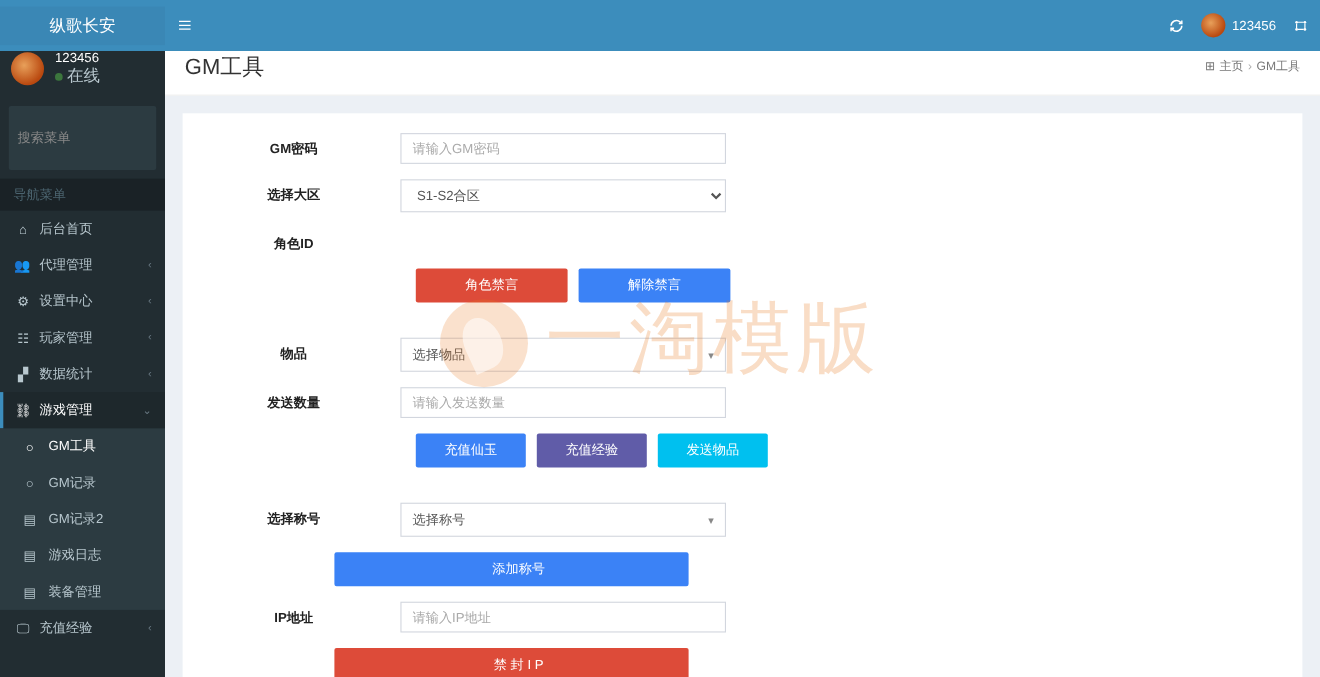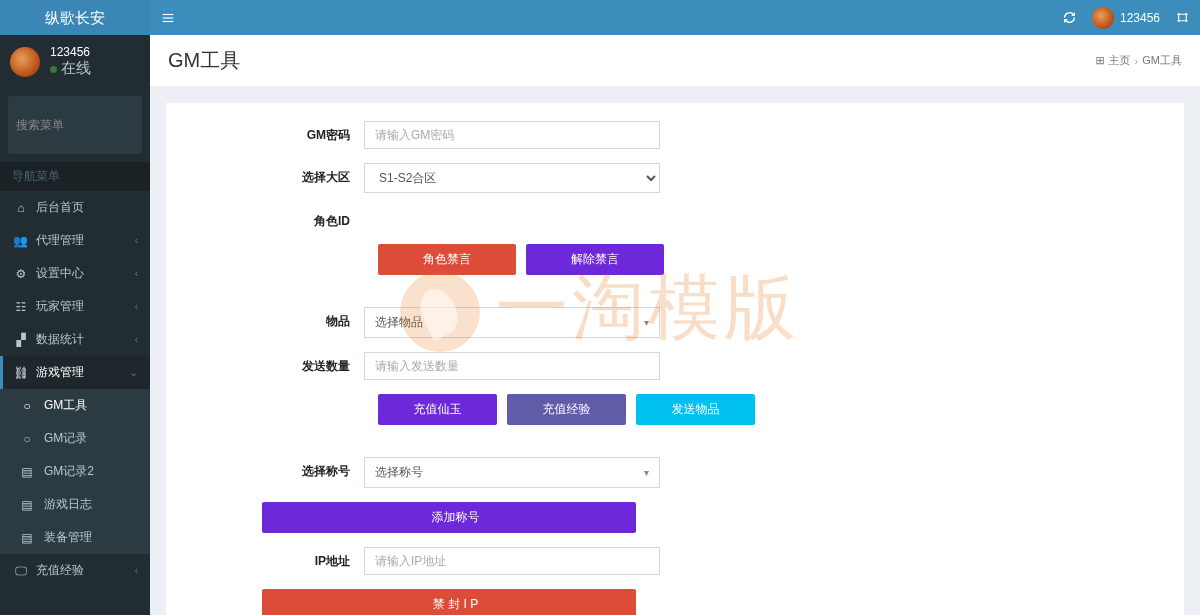--- a/index.html
+++ b/index.html
@@ -1,18 +1,18 @@
 <!DOCTYPE html>
 <html><head>
 <meta charset="utf-8">
 <style>
 * { margin: 0; padding: 0; box-sizing: border-box; font-family: "Microsoft YaHei", Arial, sans-serif; }
 body { background: #ecf0f5; font-size: 13px; color: #333; }
 
-.top-header { position: fixed; top: 0; left: 0; right: 0; height: 35px; background: #3c8dbc; display: flex; align-items: center; z-index: 1000; }
+.top-header { position: fixed; top: 0; left: 0; right: 0; height: 46px; background: #3c8dbc; display: flex; align-items: center; z-index: 1000; }
 .logo { width: 150px; text-align: center; color: #fff; font-size: 15px; line-height: 35px; background: #3a87b5; }
 .toggler { width: 35px; height: 35px; display: flex; align-items: center; justify-content: center; color: #fff; cursor: pointer; }
 .header-right { margin-left: auto; display: flex; align-items: center; padding-right: 10px; gap: 14px; color: #fff; }
 .hdr-icon { width: 16px; height: 16px; display: inline-flex; align-items: center; justify-content: center; color: #fff; cursor: pointer; }
 .avatar-sm { width: 22px; height: 22px; border-radius: 50%; background: radial-gradient(circle at 40% 40%, #e8a05a, #b9480f 70%); }
 .hdr-user { display: flex; align-items: center; gap: 6px; font-size: 12px; }
 
 .sidebar { position: fixed; top: 35px; left: 0; bottom: 0; width: 150px; background: #222d32; color: #b8c7ce; overflow-y: auto; }
 .user-panel { display: flex; align-items: center; gap: 10px; padding: 10px 10px 10px 10px; }
 .avatar-lg { width: 30px; height: 30px; border-radius: 50%; background: radial-gradient(circle at 40% 40%, #e8a05a, #b9480f 70%); }
@@ -36,34 +36,34 @@
 .submenu .menu-item.sel { color: #fff; }
 
 .content { margin-left: 150px; margin-top: 35px; }
 .content-header { background: #fff; padding: 12px 18px; display: flex; align-items: center; border-bottom: 1px solid #eee; }
 .page-title { font-size: 20px; font-weight: 400; color: #333; }
 .breadcrumb { margin-left: auto; font-size: 11px; color: #777; display: flex; align-items: center; gap: 4px; }
 .breadcrumb .sep { color: #aaa; }
 
 .form-area { background: #fff; margin: 16px; padding: 18px 18px 40px 18px; }
 .form-row { display: flex; align-items: flex-start; margin-bottom: 14px; }
-.form-label { width: 180px; text-align: right; padding-right: 14px; padding-top: 6px; font-size: 12px; color: #222; font-weight: 600; }
+.form-label { width: 180px; text-align: center; padding-right: 14px; padding-top: 6px; font-size: 12px; color: #222; font-weight: 600; }
 .form-ctrl { width: 296px; }
 .form-ctrl input[type=text], .form-ctrl select, .form-ctrl textarea { width: 100%; border: 1px solid #d2d6de; padding: 6px 10px; font-size: 12px; color: #555; outline: none; background: #fff; }
 .form-ctrl input::placeholder, .form-ctrl textarea::placeholder { color: #aaa; }
 .select-like { width: 100%; border: 1px solid #d2d6de; padding: 6px 10px; font-size: 12px; color: #555; background: #fff; display: flex; justify-content: space-between; align-items: center; cursor: pointer; gap: 34px; }
 .select-like .carrot { color: #888; font-size: 10px; }
 
 .btn-row { margin-left: 194px; display: flex; gap: 10px; margin-bottom: 18px; }
 .btn { border: none; color: #fff; padding: 7px 0; font-size: 12px; cursor: pointer; border-radius: 2px; text-align: center; }
 .btn-sm { width: 138px; }
-.btn-sm3 { width: 119px; }
-.btn-full { width: 374px; margin-left: 78px; display: block; margin-bottom: 14px; padding-left: 13px; }
+.btn-sm3 { width: 100px; }
+.btn-full { width: 322px; margin-left: 120px; display: block; margin-bottom: 14px; padding-left: 13px; }
 .btn-red { background: #dd4b39; }
-.btn-green { background: #6d28d9; }
+.btn-green { background: #3b82f6; }
 .btn-purple { background: #605ca8; }
 .btn-cyan { background: #00c0ef; }
 
 .watermark { position: fixed; left: 50%; top: 50%; transform: translate(-50%,-50%); font-size: 72px; font-weight: 400; color: rgba(233,119,26,0.25); pointer-events: none; z-index: 500; white-space: nowrap; letter-spacing: 4px; }
 .wm-logo { display:inline-block; width:80px; height:80px; border-radius:50%; background: rgba(233,119,26,0.22); position: relative; vertical-align: middle; margin-right: 16px; }
 .wm-logo::before { content:""; position:absolute; left:22px; top:16px; width:34px; height:48px; border-radius:50% 50% 50% 0; background: rgba(255,255,255,0.55); transform: rotate(-25deg);}
 </style>
 </head>
 <body>
 

